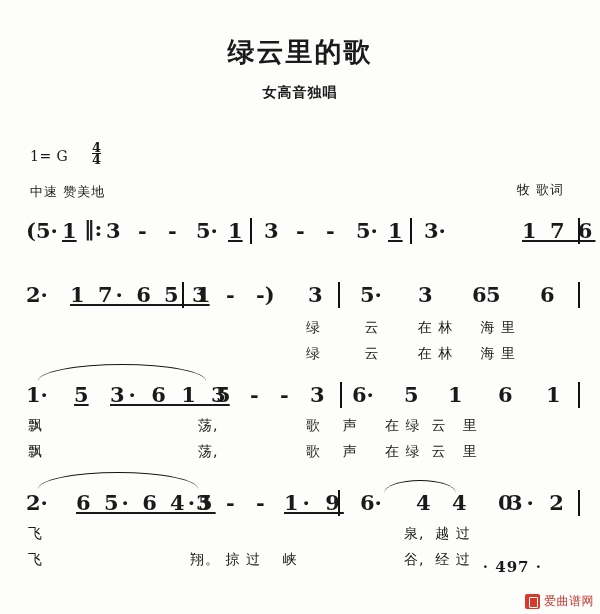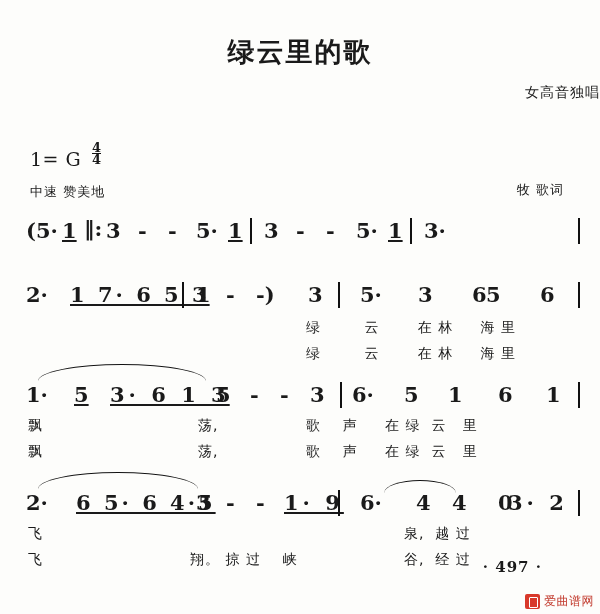--- a/index.html
+++ b/index.html
@@ -30,31 +30,31 @@
     font-size: 27px;
     font-weight: bold;
     letter-spacing: 2px;
     font-family: "DejaVu Sans", "Liberation Sans", sans-serif;
   }
   .subtitle {
     position: absolute;
     top: 84px;
     left: 0;
     width: 600px;
-    text-align: right;
+    text-align: center;
     font-size: 14px;
-    font-weight: normal;
+    font-weight: bold;
     letter-spacing: 1px;
   }
   
   .keysig {
     position: absolute;
     left: 30px;
     top: 148px;
-    font-size: 19px;
+    font-size: 14px;
     font-family: "DejaVu Serif", "Liberation Serif", serif;
     letter-spacing: 0.5px;
     text-align: center;
   }
   .meter {
     position: absolute;
     left: 92px;
     top: 142px;
     font-size: 13px;
     line-height: 11px;
@@ -179,20 +179,21 @@
     <span class="note" style="left:196px; top:12px">5·</span>
     <span class="note" style="left:228px; top:12px; text-decoration:underline">1</span>
     <span class="barline" style="left:250px; top:10px"></span>
     <span class="note" style="left:264px; top:12px">3</span>
     <span class="note" style="left:296px; top:12px">-</span>
     <span class="note" style="left:326px; top:12px">-</span>
     <span class="note" style="left:356px; top:12px">5·</span>
     <span class="note" style="left:388px; top:12px; text-decoration:underline">1</span>
     <span class="barline" style="left:410px; top:10px"></span>
     <span class="note" style="left:424px; top:12px">3·</span>
+    <span class="note" style="left:522px; top:12px; text-decoration:underline; letter-spacing:3px">1 7 6</span>
     <span class="barline" style="left:578px; top:10px"></span>
   </div>
 
   <div class="row" style="top:272px">
     <span class="note" style="left:26px;  top:12px">2·</span>
     <span class="note" style="left:70px;  top:12px; text-decoration:underline; letter-spacing:3px">1 7· 6 5 3</span>
     <span class="barline" style="left:182px; top:10px"></span>
     <span class="note" style="left:196px; top:12px">1</span>
     <span class="note" style="left:226px; top:12px">-</span>
     <span class="note" style="left:256px; top:12px">-)</span>

